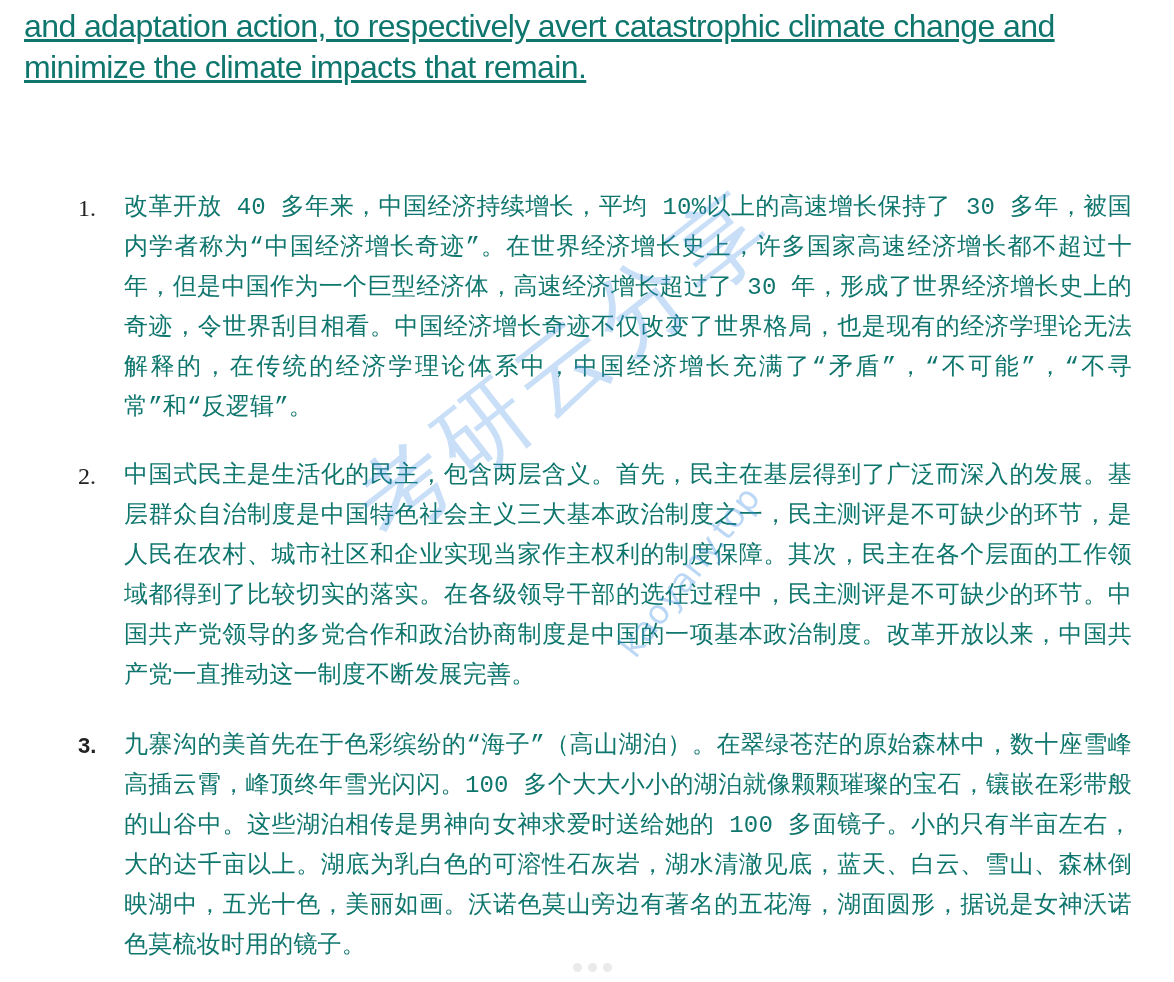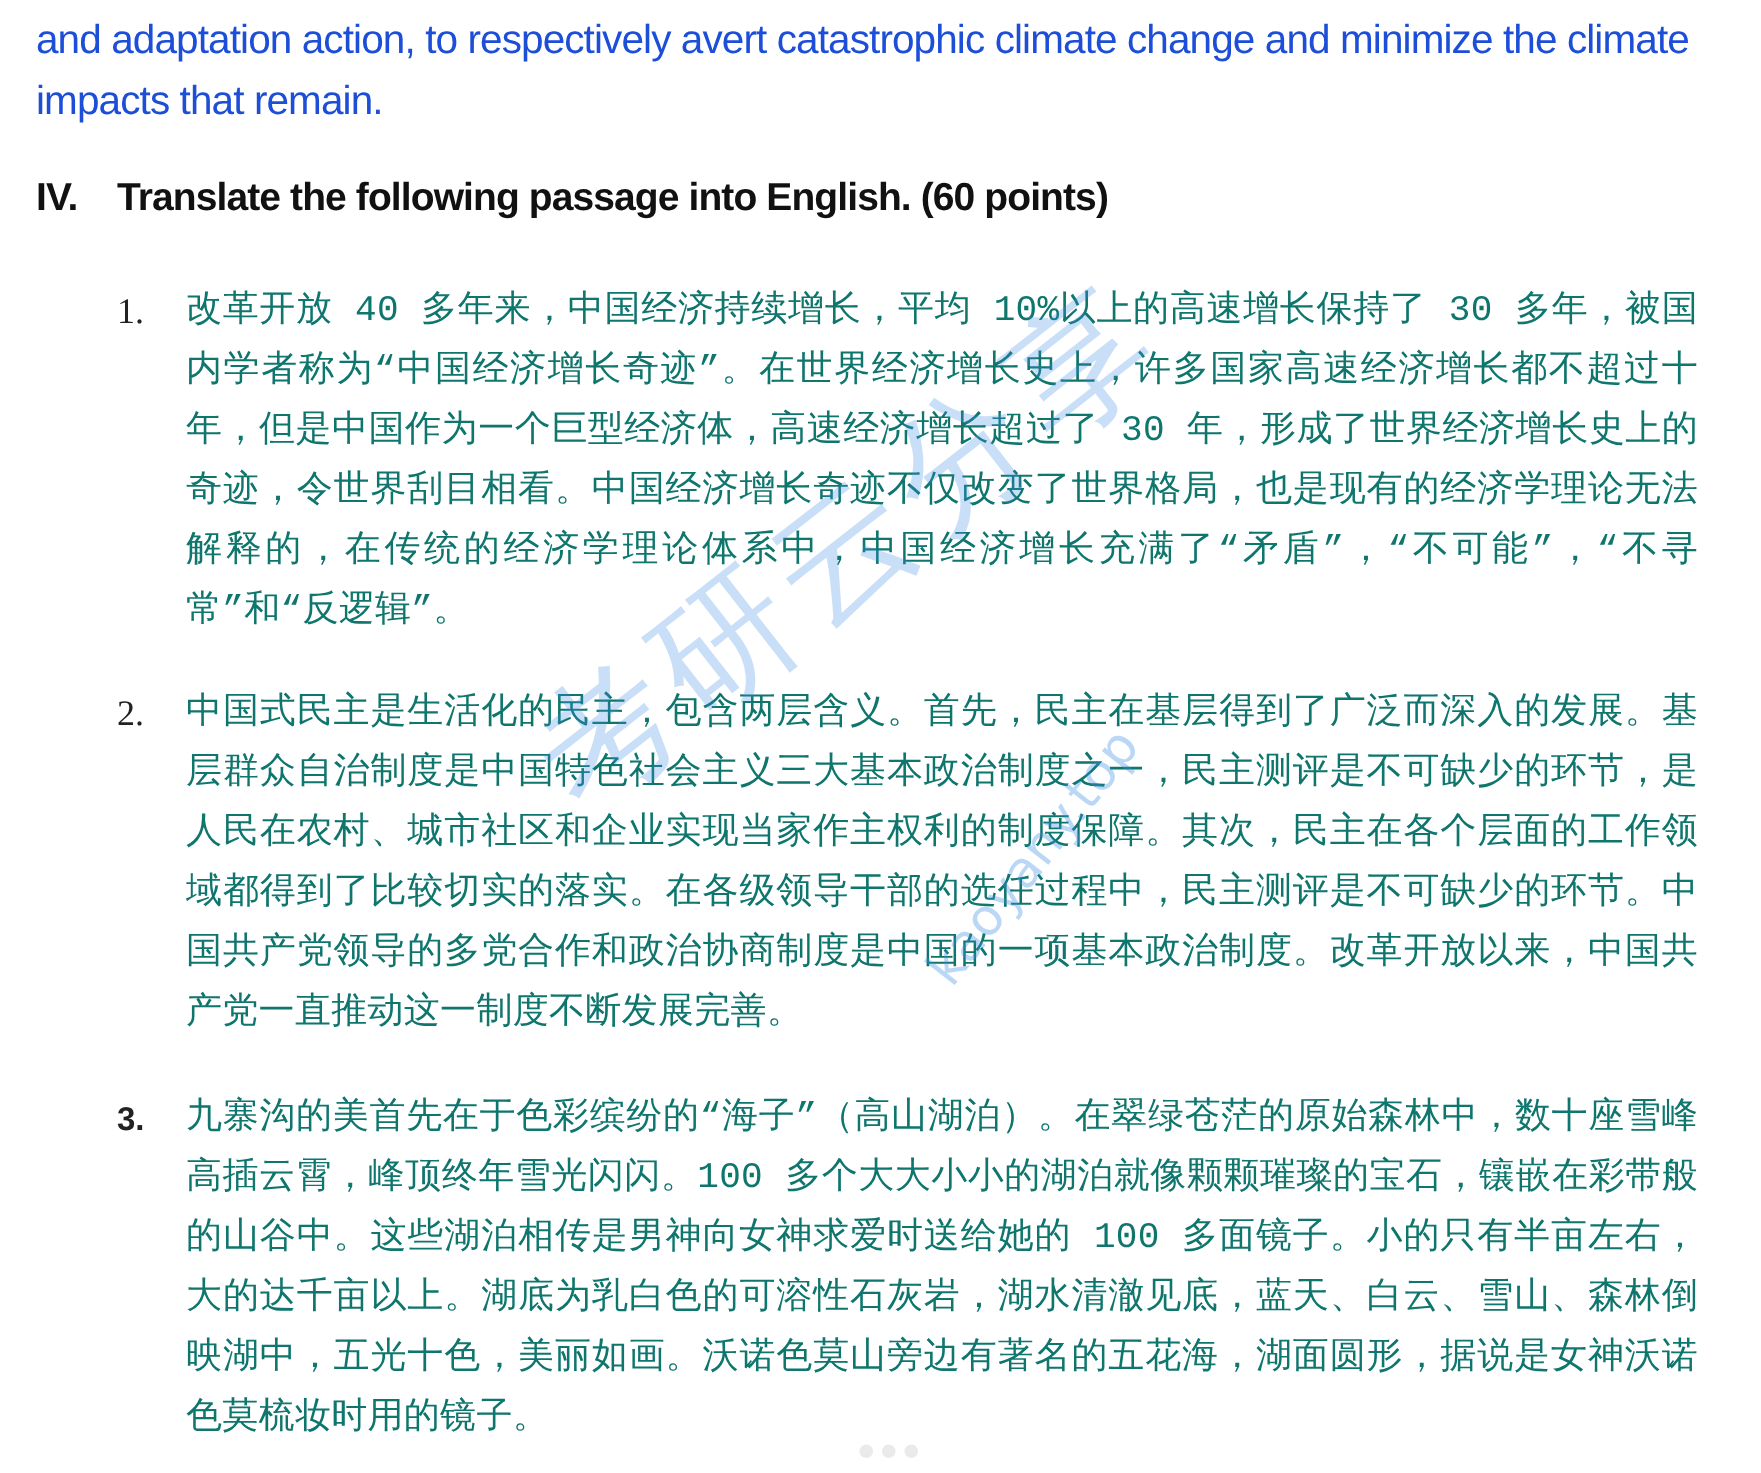--- a/index.html
+++ b/index.html
@@ -1,21 +1,22 @@
 <!DOCTYPE html>
 <html><head>
 <meta charset="utf-8">
 <style>
   html, body { margin: 0; padding: 0; background: #ffffff; }
   body { width: 1174px; height: 982px; position: relative; overflow: hidden; color: #111; }
   .page { position: absolute; left: 0; top: 0; width: 1174px; height: 982px; }
   .en-text {
     position: absolute; left: 24px; top: 6px; width: 1120px;
-    font-family: "Liberation Sans", sans-serif; font-size: 27px; line-height: 41px; color: #1d4ed8;
+    font-family: "Liberation Sans", sans-serif; font-size: 32px; line-height: 41px; color: #0f766e;
     letter-spacing: -0.6px;
+    text-decoration: underline;
   }
   .section-heading {
     position: absolute; left: 24px; top: 116px;
     font-family: "Liberation Sans", sans-serif; font-size: 26px; font-weight: bold; color: #111;
     letter-spacing: -0.6px; white-space: nowrap;
   }
   .section-heading .roman { display: inline-block; width: 54px; }
   .item { position: absolute; left: 0; width: 1174px; }
   .item .num {
     position: absolute; left: 78px; top: 0;
@@ -39,23 +40,20 @@
   .page-dots { position: absolute; left: 573px; top: 963px; display: flex; gap: 6px; }
   .page-dots span { width: 9px; height: 9px; border-radius: 50%; background: #eaeaea; display: block; }
 </style>
 </head>
 <body>
 
 <div class="page">
 
   <div class="en-text">and adaptation action, to respectively avert catastrophic climate change and minimize the climate impacts that remain.</div>
 
-  <div class="section-heading">
-    <span class="roman">IV.</span><span>Translate the following passage into English. (60 points)</span>
-  </div>
 
   <div class="item item1">
     <span class="num">1.</span>
     <div class="para">改革开放 40 多年来，中国经济持续增长，平均 10%以上的高速增长保持了 30 多年，被国内学者称为“中国经济增长奇迹”。在世界经济增长史上，许多国家高速经济增长都不超过十年，但是中国作为一个巨型经济体，高速经济增长超过了 30 年，形成了世界经济增长史上的奇迹，令世界刮目相看。中国经济增长奇迹不仅改变了世界格局，也是现有的经济学理论无法解释的，在传统的经济学理论体系中，中国经济增长充满了“矛盾”，“不可能”，“不寻常”和“反逻辑”。</div>
   </div>
 
   <div class="item item2">
     <span class="num">2.</span>
     <div class="para">中国式民主是生活化的民主，包含两层含义。首先，民主在基层得到了广泛而深入的发展。基层群众自治制度是中国特色社会主义三大基本政治制度之一，民主测评是不可缺少的环节，是人民在农村、城市社区和企业实现当家作主权利的制度保障。其次，民主在各个层面的工作领域都得到了比较切实的落实。在各级领导干部的选任过程中，民主测评是不可缺少的环节。中国共产党领导的多党合作和政治协商制度是中国的一项基本政治制度。改革开放以来，中国共产党一直推动这一制度不断发展完善。</div>
   </div>

